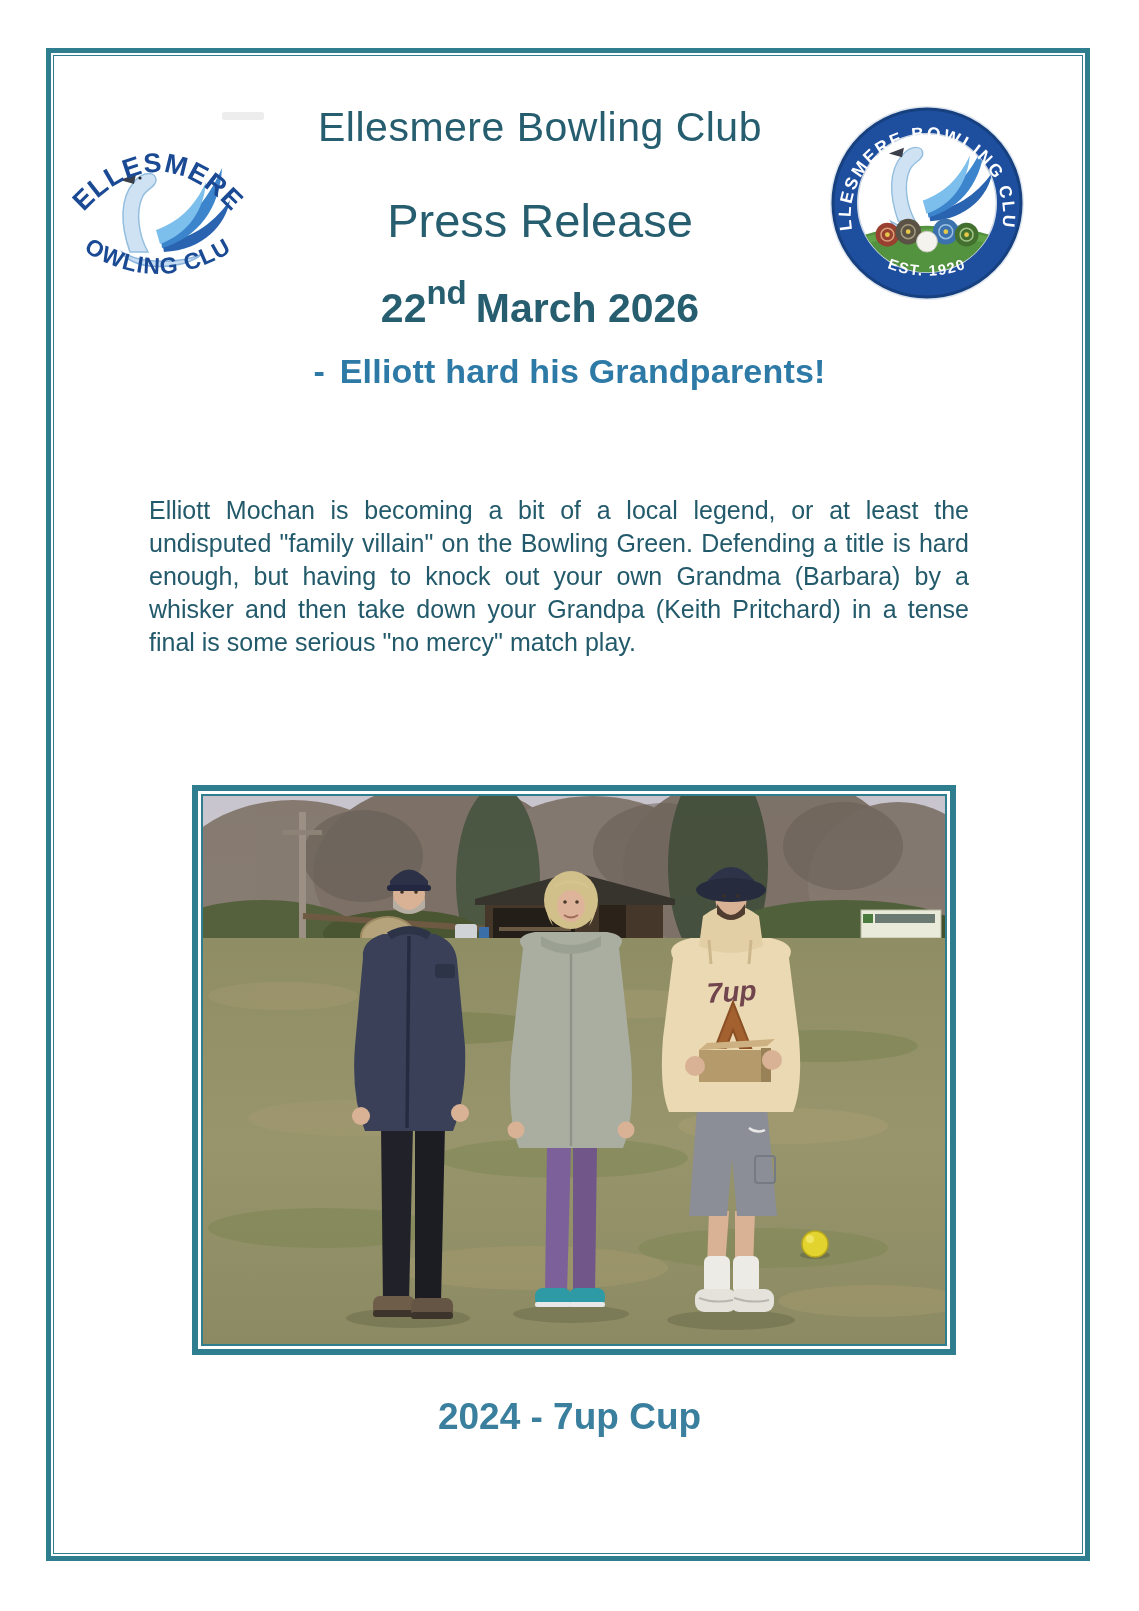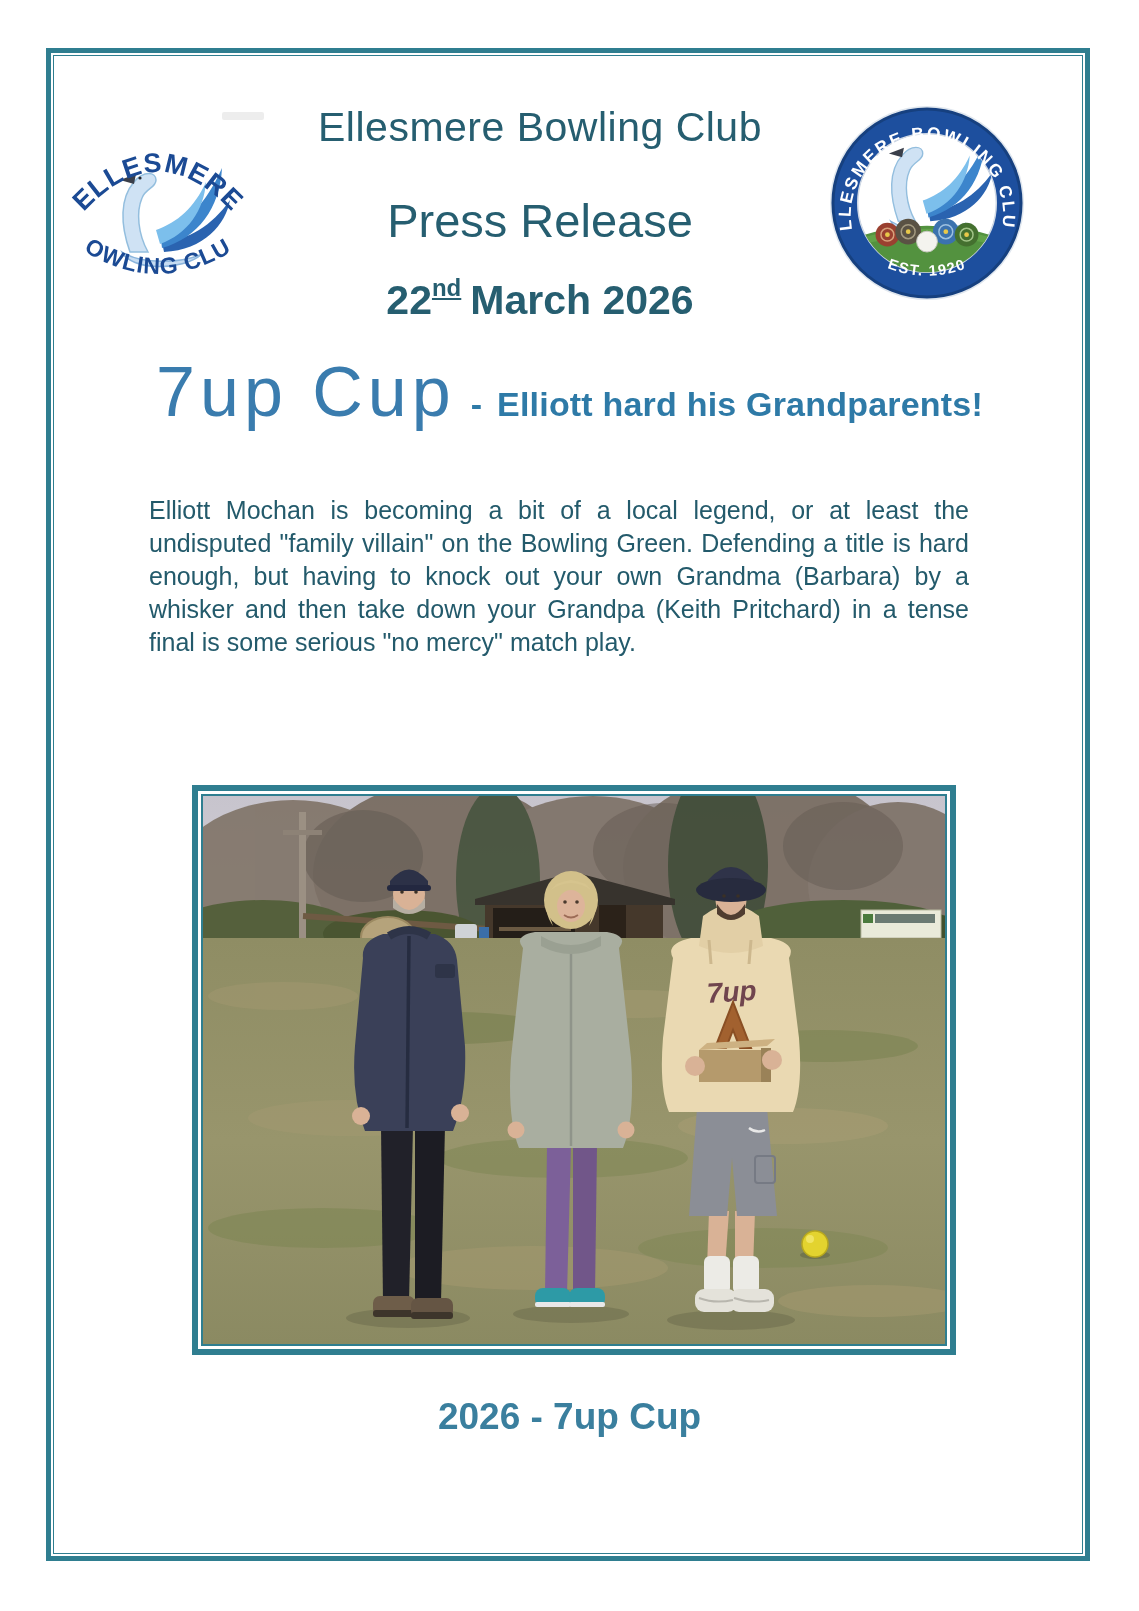--- a/index.html
+++ b/index.html
@@ -8,21 +8,21 @@
   
   .frame-outer{position:absolute;left:46px;top:48px;right:49px;bottom:50px;border:5px solid #2f7e90;pointer-events:none;}
   .frame-inner{position:absolute;inset:2px;border:1px solid #2f7e90;}
   
   .logo-left{position:absolute;left:70px;top:100px;width:176px;height:210px;}
   .logo-right{position:absolute;left:828px;top:104px;width:198px;height:198px;}
   .header-text{position:absolute;left:240px;top:96px;width:600px;text-align:center;color:#265e70;}
   .club-name{font-size:41px;font-weight:400;margin-top:8px;letter-spacing:.5px;}
   .press-release{font-size:47px;font-weight:400;margin-top:42px;}
   .release-date{font-size:41px;font-weight:700;margin-top:26px;}
-  .release-date sup{font-size:24px;vertical-align:18px;text-decoration:underline;}
+  .release-date sup{font-size:33px;vertical-align:18px;}
   .release-date .date-rest{margin-left:.22em;margin-top:11px;}
   .watermark-smudge{position:absolute;left:222px;top:112px;width:42px;height:8px;background:#9a9a9a;opacity:.18;border-radius:2px;}
   
   .headline{position:absolute;left:0;top:352px;width:1139px;display:flex;justify-content:center;align-items:baseline;gap:15px;}
   .headline-main{font-size:70px;font-weight:400;letter-spacing:5px;color:#3a7cae;}
   .headline-sep{font-size:34px;font-weight:700;color:#2e7aa7;}
   .headline-sub{font-size:34px;font-weight:700;color:#2e7aa7;letter-spacing:.2px;}
   
   .body-copy{position:absolute;left:149px;top:494px;width:820px;color:#235a6b;}
   .body-copy p{margin:0;font-size:25px;line-height:33px;text-align:justify;}
@@ -119,21 +119,20 @@
     </g>
     <text class="ring-text" font-size="17.5" letter-spacing="2.2" text-anchor="middle">
       <textPath href="#rp-ring" startOffset="50%">ELLESMERE BOWLING CLUB</textPath>
     </text>
     <text class="ring-text" font-size="15" letter-spacing="1.5" text-anchor="middle">
       <textPath href="#rp-est" startOffset="50%">EST. 1920</textPath>
     </text>
   </svg>
 
   <div class="headline">
-    <span class="headline-main">7up Cup</span>
     <span class="headline-sep">-</span>
     <span class="headline-sub">Elliott hard his Grandparents!</span>
   </div>
 
   <div class="body-copy">
     <p>Elliott Mochan is becoming a bit of a local legend, or at least the undisputed "family villain" on the Bowling Green. Defending a title is hard enough, but having to knock out your own Grandma (Barbara) by a whisker and then take down your Grandpa (Keith Pritchard) in a tense final is some serious "no mercy" match play.</p>
   </div>
 
   <div class="photo-frame">
     <div class="photo-inner">
@@ -292,15 +291,15 @@
 
         <g>
           <ellipse cx="612" cy="459" rx="15" ry="4" fill="#000000" opacity="0.15"></ellipse>
           <circle cx="612" cy="448" r="13" fill="#e3d32f" stroke="#b8a81e" stroke-width="1.5"></circle>
           <circle cx="607" cy="443" r="4" fill="#f2e870" opacity="0.8"></circle>
         </g>
       </svg>
     </div>
   </div>
 
-  <div class="event-title">2026 - 7up Cup</div>
+  <div class="event-title">2024 - 7up Cup</div>
 
 </div>
 
 </body></html>

